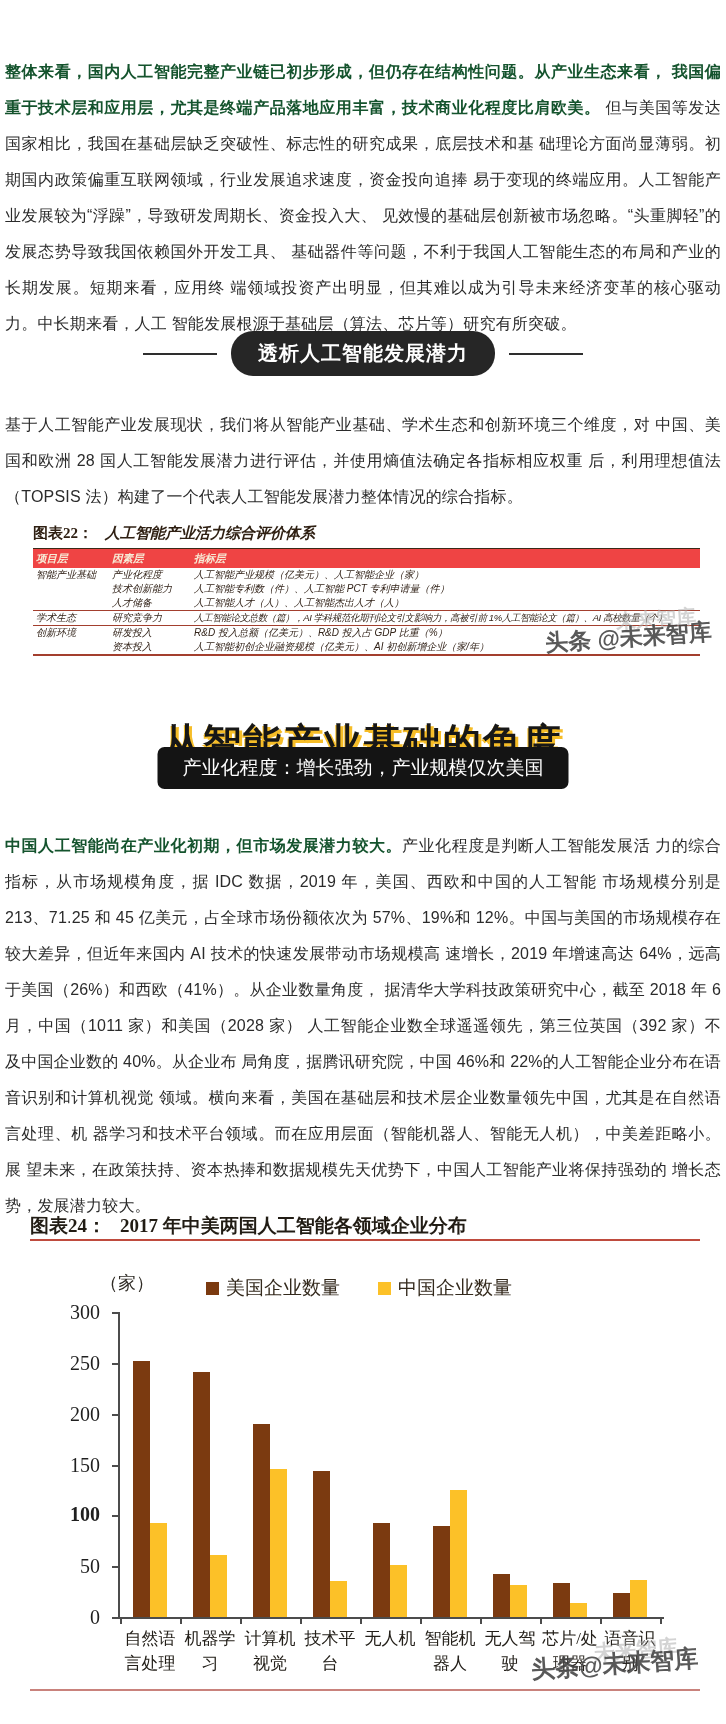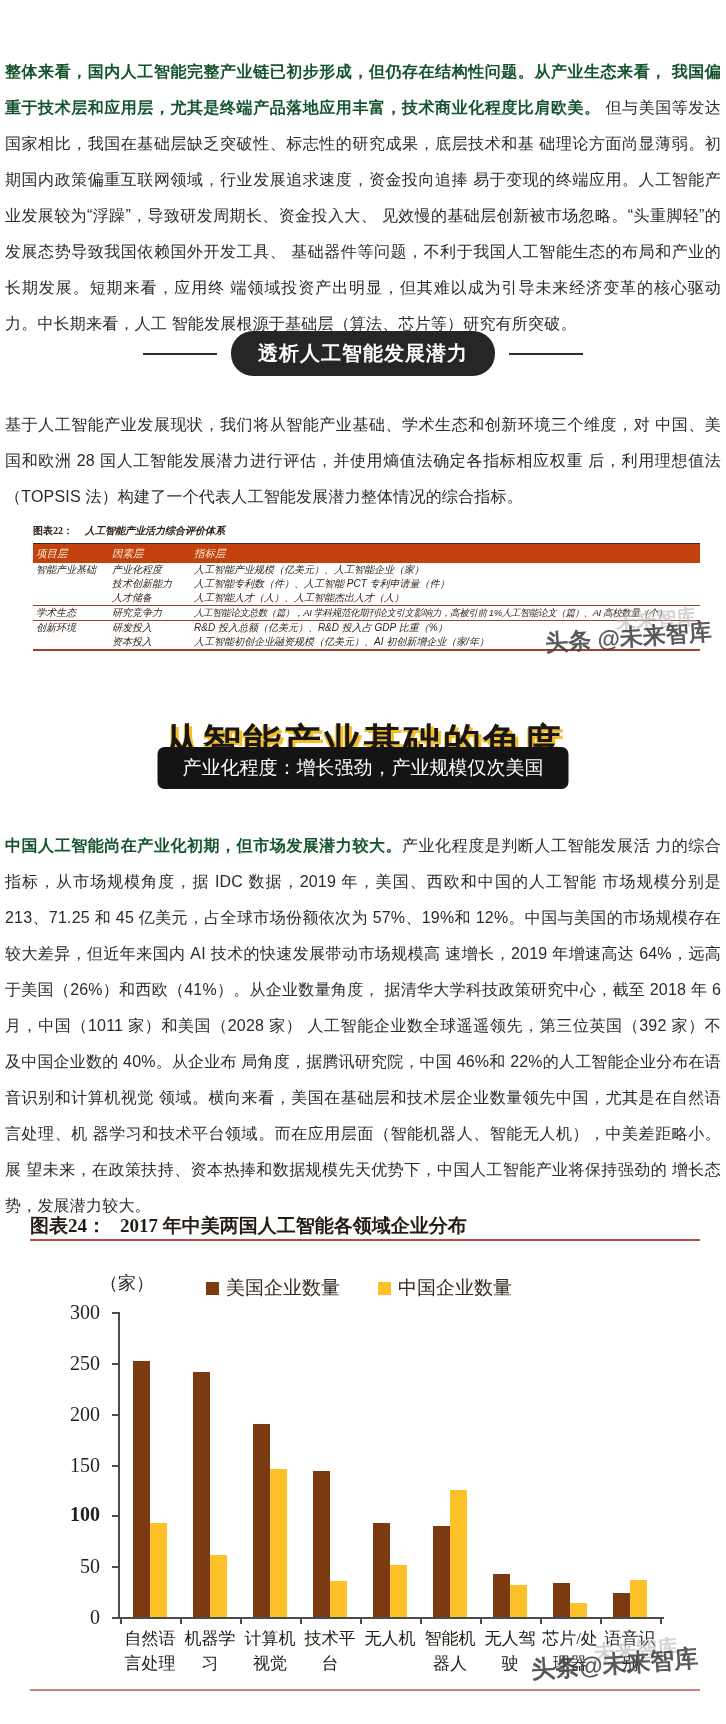--- a/index.html
+++ b/index.html
@@ -17,24 +17,24 @@
   
   .pillwrap { position:absolute; top:331px; left:0; right:0; display:flex;
               align-items:center; justify-content:center; gap:14px; }
   .rule-seg { width:74px; height:2px; background:#2e2e2e; }
   .pill { background:#262626; color:#ffffff; font-size:20px; font-weight:bold;
           padding:9px 27px; border-radius:22px; letter-spacing:1px; white-space:nowrap; }
 
   
   .figure22 { position:absolute; left:33px; right:26px; top:524px; }
   .f22-title { font-family:"Liberation Serif","DejaVu Serif",serif; font-weight:bold;
-               font-style:italic; font-size:10px; color:#2f2013; margin-bottom:5px; }
+               font-style:italic; font-size:15px; color:#2f2013; margin-bottom:5px; }
   .f22-title .lbl { margin-right:12px; font-style:normal; }
-  .tbl-head { display:flex; background:#c2410c; color:#f7ecd7; height:19px; line-height:19px;
-              font-family:"Liberation Serif",serif; font-style:italic; font-weight:normal;
+  .tbl-head { display:flex; background:#ef4444; color:#f7ecd7; height:19px; line-height:19px;
+              font-family:"Liberation Serif",serif; font-style:italic; font-weight:bold;
               font-size:10.5px; border-top:1px solid #3a2a18; }
   .tbl-body { border-bottom:2px solid #a33f2e; }
   .tbl-row { display:flex; height:14px; line-height:14px; font-family:Liberation Sans, sans-serif;
              font-style:italic; font-size:10px; color:#33241a; }
   .tbl-row.sep { border-top:1px solid #a33f2e; }
   .c1 { width:76px; padding-left:3px; flex:none; }
   .c2 { width:82px; flex:none; }
   .c3 { flex:1; white-space:nowrap; }
   .c3.tight { font-size:9.5px; letter-spacing:-.4px; }
 

